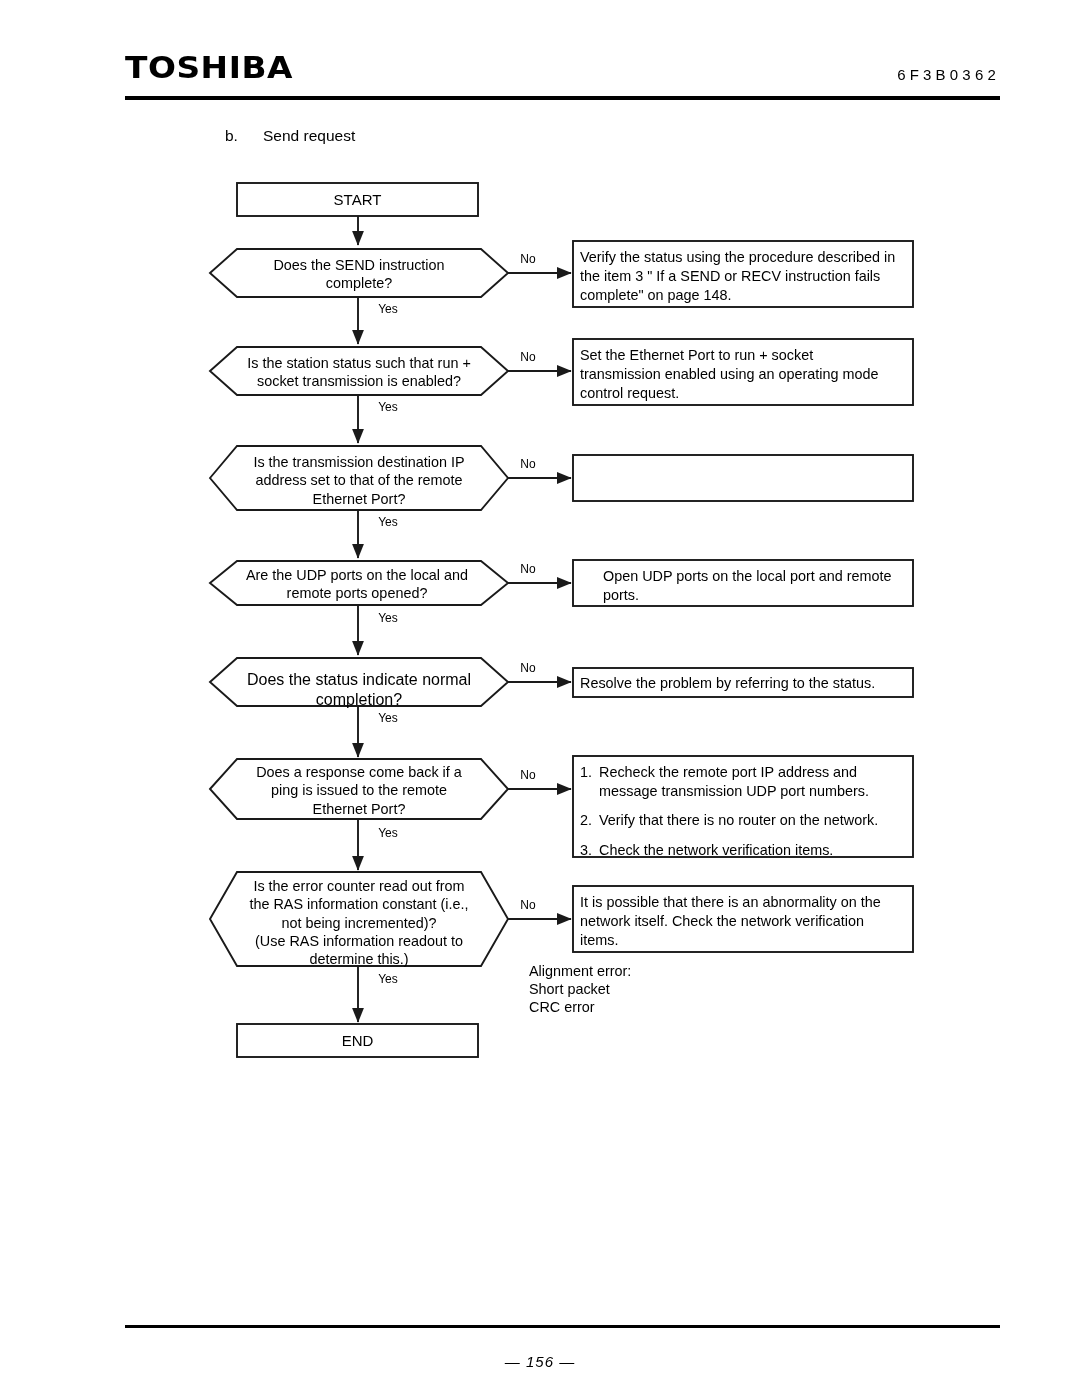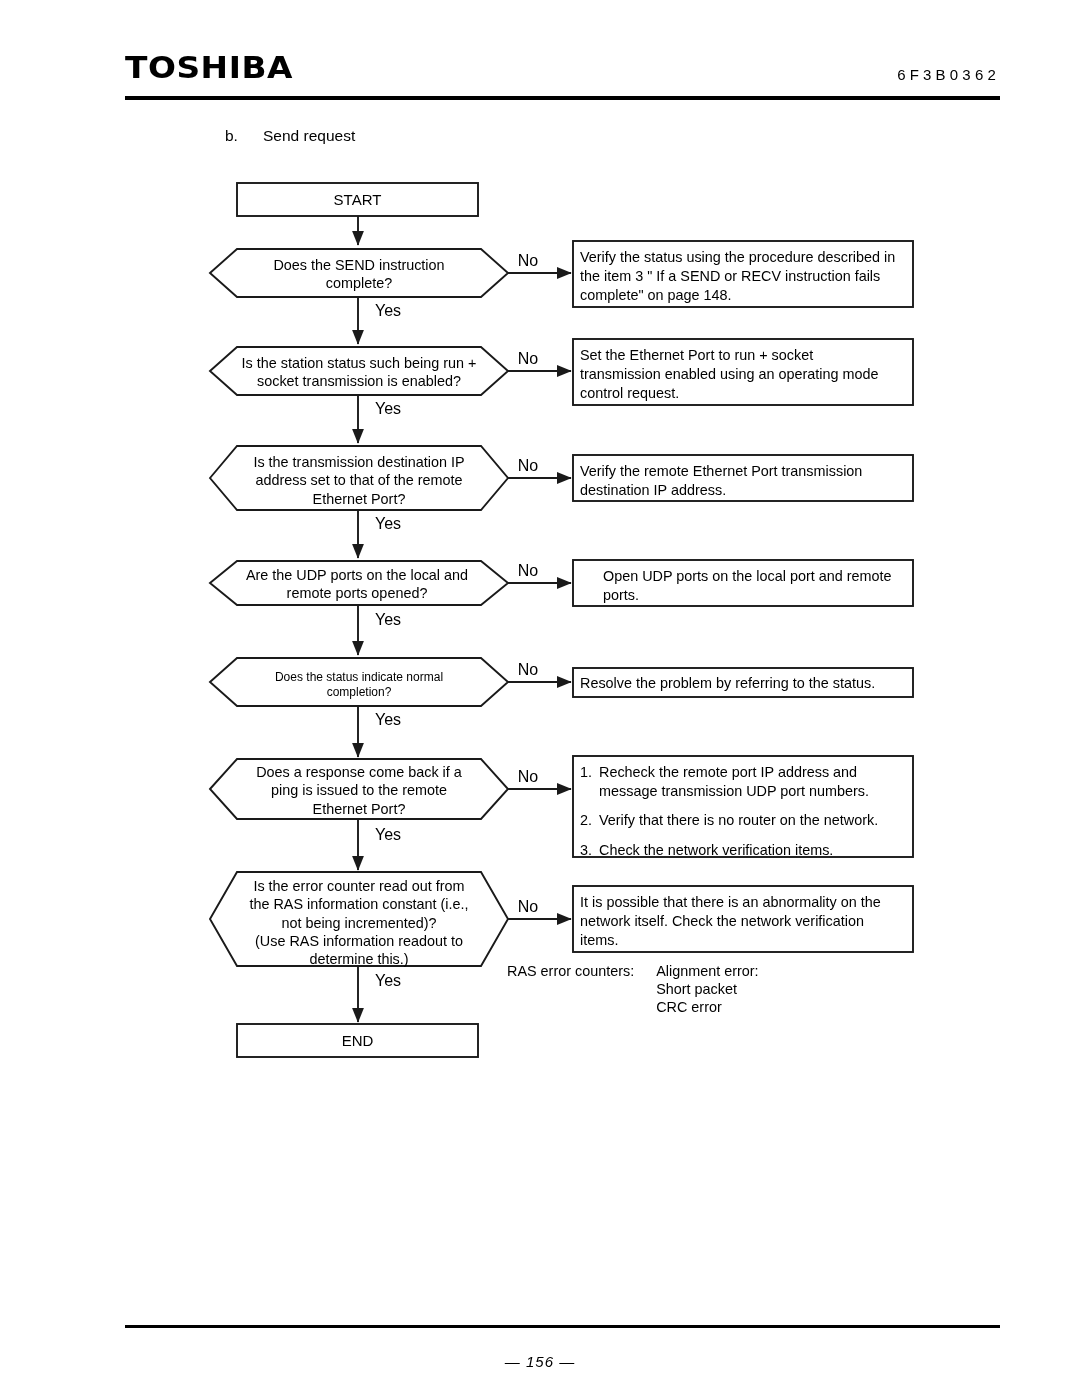--- a/index.html
+++ b/index.html
@@ -93,37 +93,37 @@
   #flow svg { display: block; }
 
   
   .node-text {
     position: absolute;
     text-align: center;
     font-size: 14.4px;
     line-height: 1.27;
     white-space: pre-line;
   }
-  .node-text.big { font-size: 12px; }
+  .node-text.big { font-size: 16px; }
   .term-text {
     position: absolute;
     text-align: center;
     font-size: 15px;
     line-height: 1.2;
   }
   .action-text {
     position: absolute;
     font-size: 14.4px;
     line-height: 1.32;
     white-space: pre-line;
     text-align: left;
   }
   .edge-label {
     position: absolute;
-    font-size: 16px;
+    font-size: 12px;
     text-align: center;
     white-space: nowrap;
   }
   .numlist {
     position: absolute;
     font-size: 14.4px;
     line-height: 1.3;
   }
   .numlist .row { display: flex; margin-bottom: 11px; }
   .numlist .row:last-child { margin-bottom: 0; }
@@ -204,21 +204,21 @@
 
       <rect x="237" y="1024" width="241" height="33"></rect>
     </g>
   </svg>
 
   <div class="term-text" style="left:237px; top:191px; width:241px;">START</div>
   <div class="term-text" style="left:237px; top:1032px; width:241px;">END</div>
 
   <div class="node-text" style="left:218px; top:256px; width:282px;">Does the SEND instruction
 complete?</div>
-  <div class="node-text" style="left:218px; top:354px; width:282px;">Is the station status such being run +
+  <div class="node-text" style="left:218px; top:354px; width:282px;">Is the station status such that run +
 socket transmission is enabled?</div>
   <div class="node-text" style="left:218px; top:453px; width:282px;">Is the transmission destination IP
 address set to that of the remote
 Ethernet Port?</div>
   <div class="node-text" style="left:216px; top:566px; width:282px;">Are the UDP ports on the local and
 remote ports opened?</div>
   <div class="node-text big" style="left:218px; top:670px; width:282px;">Does the status indicate normal
 completion?</div>
   <div class="node-text" style="left:218px; top:763px; width:282px;">Does a response come back if a
 ping is issued to the remote
@@ -228,22 +228,20 @@
 not being incremented)?
 (Use RAS information readout to
 determine this.)</div>
 
   <div class="action-text" style="left:580px; top:248px; width:330px;">Verify the status using the procedure described in
 the item 3 " If a SEND or RECV instruction fails
 complete" on page 148.</div>
   <div class="action-text" style="left:580px; top:346px; width:330px;">Set the Ethernet Port to run + socket
 transmission enabled using an operating mode
 control request.</div>
-  <div class="action-text" style="left:580px; top:462px; width:330px;">Verify the remote Ethernet Port transmission
-destination IP address.</div>
   <div class="action-text" style="left:580px; top:567px; width:330px;margin-left:23px;">Open UDP ports on the local port and remote
 ports.</div>
   <div class="action-text" style="left:580px; top:674px; width:330px;">Resolve the problem by referring to the status.</div>
   <div class="action-text" style="left:580px; top:893px; width:330px;">It is possible that there is an abnormality on the
 network itself. Check the network verification
 items.</div>
 
   <div class="numlist" style="left:580px; top:763px; width:330px;">
     <div class="row">
       <span class="num">1.</span>
@@ -254,21 +252,20 @@
       <span class="num">2.</span>
       <span class="txt">Verify that there is no router on the network.</span>
     </div>
     <div class="row">
       <span class="num">3.</span>
       <span class="txt">Check the network verification items.</span>
     </div>
   </div>
 
   <div class="ras-note" style="left:507px; top:962px;">
-    <span class="ras-label">RAS error counters:</span>
     <span class="ras-vals">Alignment error:
 Short packet
 CRC error</span>
   </div>
 
   <div class="edge-label" style="left:502px; top:252px; width:52px;">No</div>
   <div class="edge-label" style="left:502px; top:350px; width:52px;">No</div>
   <div class="edge-label" style="left:502px; top:457px; width:52px;">No</div>
   <div class="edge-label" style="left:502px; top:562px; width:52px;">No</div>
   <div class="edge-label" style="left:502px; top:661px; width:52px;">No</div>

